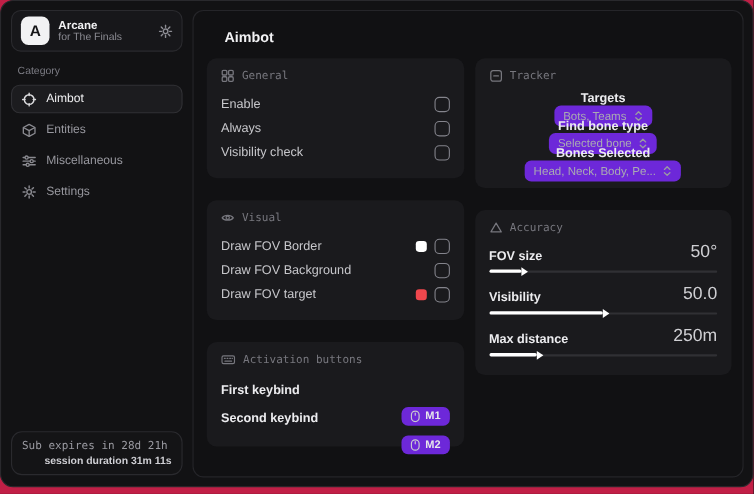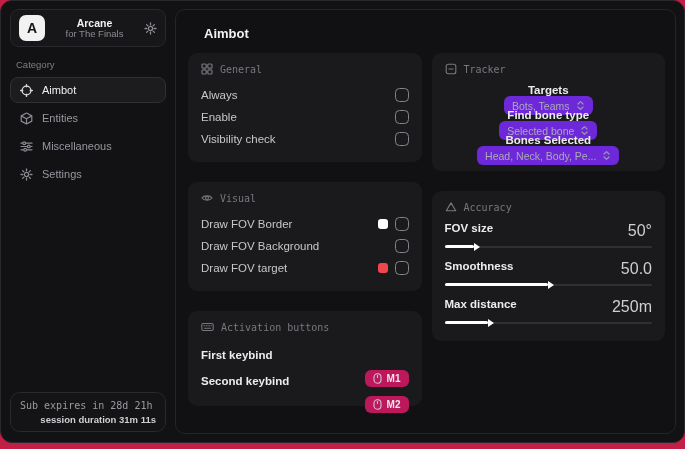--- a/index.html
+++ b/index.html
@@ -15,21 +15,21 @@
   
   .sidebar { width:174px; flex:0 0 174px; padding:8px 9px 10px 9px; display:flex; flex-direction:column; position:relative; }
   .app-card {
     border:1px solid #2a2a2e; background:#17171a; border-radius:9px;
     padding:6px 8px; display:flex; align-items:center; gap:8px; height:38px;
   }
   .logo {
     width:26px; height:26px; border-radius:7px; background:#f2f2f3; color:#141416;
     font-weight:bold; font-size:14px; display:flex; align-items:center; justify-content:center;
   }
-  .app-text { flex:1; line-height:1.15;text-align:center; }
+  .app-text { flex:1; line-height:1.15; }
   .app-name { color:#f1f1f3; font-size:10.5px; font-weight:bold; }
   .app-sub { color:#8b8b92; font-size:9.5px; }
   .gear-btn { color:#8d8d94; display:flex; cursor:pointer; }
 
   .cat-label { color:#7c7c84; font-size:9.5px; margin:12px 0 7px 6px; }
 
   .nav { display:flex; flex-direction:column; gap:2px; }
   .nav-item {
     display:flex; align-items:center; gap:9px; height:26px; padding:0 9px;
     border-radius:8px; color:#97979e; font-size:11px; border:1px solid transparent; cursor:pointer;
@@ -66,37 +66,37 @@
   .row .lbl.strong { color:#ececef; font-weight:bold; }
   .row .right { display:flex; align-items:center; gap:7px; }
 
   .checkbox {
     width:14px; height:14px; border:1.5px solid #84848c; border-radius:4.5px;
     background:transparent; cursor:pointer; flex:0 0 auto;
   }
   .swatch { width:10px; height:10px; border-radius:3px; cursor:pointer; }
 
   .keybtn {
-    display:flex; align-items:center; gap:5px; background:#be185d; border-radius:6px;
+    display:flex; align-items:center; gap:5px; background:#6d28d9; border-radius:6px;
     padding:3px 8px; color:#e8e8eb; font-size:10px; font-weight:bold; cursor:pointer;margin-top:47px;
   }
   .keybtn .kicon { display:flex; color:#c9c9cf; }
 
   .selbtn {
     display:flex; align-items:center; gap:6px; background:#6d28d9; border-radius:6px;
     padding:3.5px 8px; color:#aaaab2; font-size:10.5px; cursor:pointer; white-space:nowrap; max-width:160px;
   }
   .selbtn .stext { overflow:hidden; text-overflow:ellipsis; }
   .selbtn .sicon { display:flex; color:#9a9aa2; flex:0 0 auto; }
   .trow { height:25px;flex-direction:column; }
 
   
   .arow { margin-bottom:9px; }
   .arow:last-child { margin-bottom:2px; }
-  .atop { display:flex; align-items:flex-start; height:17px; }
+  .atop { display:flex; align-items:flex-end; height:17px; }
   .atop .albl { color:#ececef; font-size:11.5px; font-weight:bold; flex:1; }
   .atop .aval { color:#cfcfd3; font-size:16px; }
   .slider { position:relative; height:9px; margin-top:3px; cursor:pointer; }
   .slider .track { position:absolute; left:0; right:0; top:3.5px; height:2px; background:#303034; border-radius:2px; }
   .slider .fill { position:absolute; left:0; top:3px; height:3px; background:#ffffff; border-radius:2px; }
   .thumb {
     position:absolute; right:-6px; top:-2.5px; width:0; height:0;
     border-left:6px solid #ffffff; border-top:4px solid transparent; border-bottom:4px solid transparent;
   }
   svg { display:block; }
@@ -185,27 +185,27 @@
               <svg width="12" height="12" viewBox="0 0 12 12" fill="none" stroke="currentColor" stroke-width="1.2">
                 <rect x="1" y="1" width="4.2" height="4.2" rx="1"></rect>
                   <rect x="6.8" y="1" width="4.2" height="4.2" rx="1"></rect>
                 <rect x="1" y="6.8" width="4.2" height="4.2" rx="1"></rect>
                   <rect x="6.8" y="6.8" width="4.2" height="4.2" rx="1"></rect>
               </svg>
             </span>
             <span>General</span>
           </div>
           <div class="row">
+            <span class="lbl">Enable</span>
+            <span class="right">
+                <span class="checkbox"></span>
+              </span>
+          </div>
+          <div class="row">
             <span class="lbl">Always</span>
-            <span class="right">
-                <span class="checkbox"></span>
-              </span>
-          </div>
-          <div class="row">
-            <span class="lbl">Enable</span>
             <span class="right">
                 <span class="checkbox"></span>
               </span>
           </div>
           <div class="row">
             <span class="lbl">Visibility check</span>
             <span class="right">
                 <span class="checkbox"></span>
               </span>
           </div>
@@ -353,21 +353,21 @@
             <div class="slider">
               <div class="track"></div>
               <div class="fill" style="width: 14%;">
                 <span class="thumb"></span>
               </div>
             </div>
           </div>
 
           <div class="arow">
             <div class="atop">
-              <span class="albl">Smoothness</span>
+              <span class="albl">Visibility</span>
               <span class="aval">50.0</span>
             </div>
             <div class="slider">
               <div class="track"></div>
               <div class="fill" style="width: 50%;">
                 <span class="thumb"></span>
               </div>
             </div>
           </div>
 

